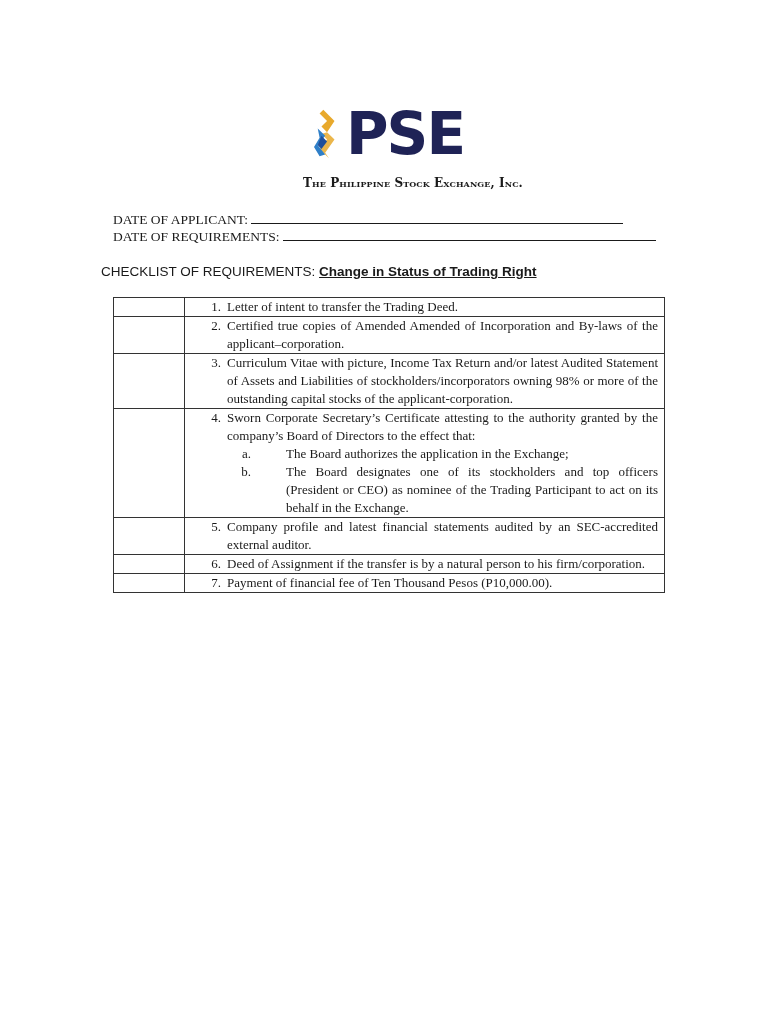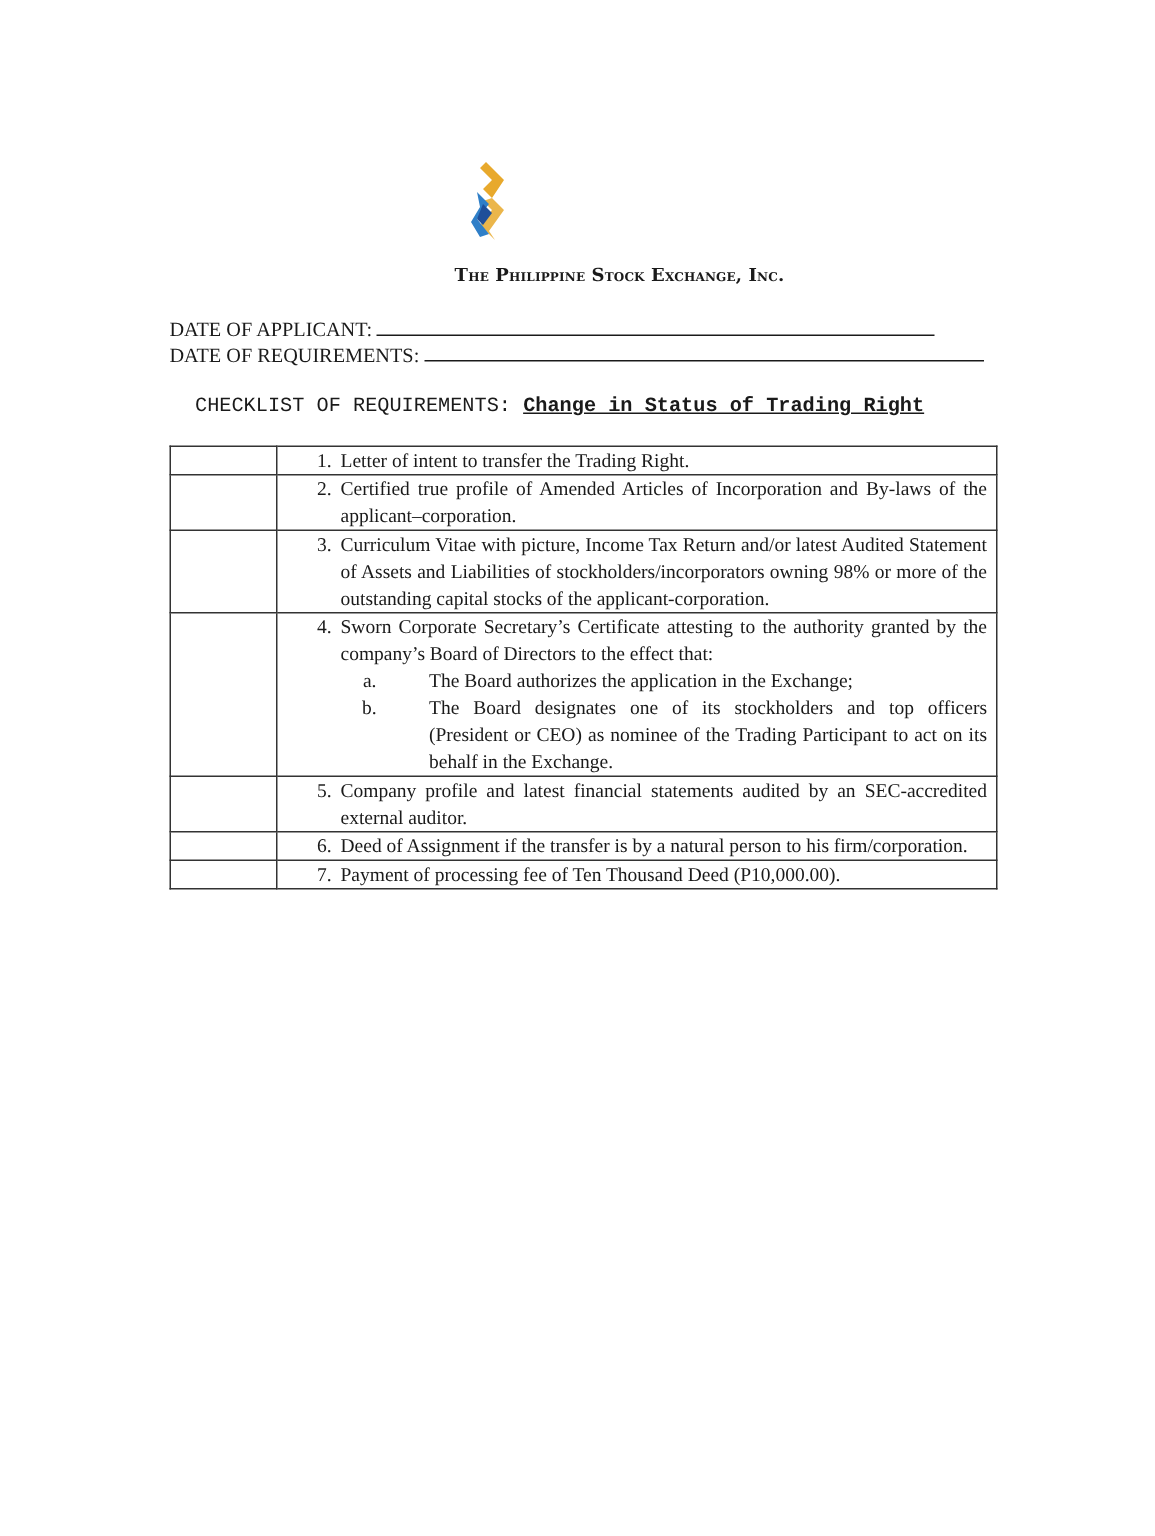--- a/index.html
+++ b/index.html
@@ -23,22 +23,22 @@
     font-size: 12px; font-weight: bold; font-variant: small-caps; letter-spacing: 0.1px; padding-left: 28px;
   }
   .field-line {
     position: absolute; left: 113px; font-size: 13.5px; line-height: 17px; white-space: nowrap;
     font-family: "Liberation Serif", serif;
   }
   .field-line .blank {
     display: inline-block; border-bottom: 1px solid #1a1a1a; height: 12px; vertical-align: baseline;
   }
   .checklist-title {
-    position: absolute; left: 130px; top: 263px; font-size: 13.5px; line-height: 17px;
-    font-family: Liberation Mono, monospace;
+    position: absolute; left: 101px; top: 263px; font-size: 13.5px; line-height: 17px;
+    font-family: Liberation Sans, sans-serif;
   }
   .checklist-title .subject { font-weight: bold; text-decoration: underline; }
   table.reqs {
     position: absolute; left: 113px; top: 297px; width: 552px;
     border-collapse: collapse; font-family: "Liberation Serif", serif;
     font-size: 13px; line-height: 18px;
   }
   table.reqs td { border: 1px solid #333; vertical-align: top; padding: 0; }
   table.reqs td.check { width: 70px; }
   table.reqs td.item { padding: 0 6px 0 4px; }
@@ -52,20 +52,21 @@
 </head>
 <body>
 
 <div class="logo">
   <svg class="logo-mark" viewBox="0 0 28 56">
     <path d="M10 2 L22 14 L14 26 L8 20 L14 14 L6 6 Z" fill="#e8a92c"></path>
     <path d="M14 26 L22 34 L12 48 L16 54 L6 44 L14 34 L8 28 Z" fill="#e8a92c" opacity="0.85"></path>
     <path d="M4 22 L12 30 L4 40 L12 50 L6 52 L0 42 L6 32 Z" fill="#2f7fc8"></path>
     <path d="M8 30 L14 36 L8 44 L4 40 Z" fill="#1f4f9a"></path>
   </svg>
+  <span class="logo-text">PSE</span>
 </div>
 
 <div class="org-title">The Philippine Stock Exchange, Inc.</div>
 
 <div class="field-line" style="top:211px;">
   <span>DATE OF APPLICANT:</span>
   <span class="blank" style="width:372px;"></span>
 </div>
 <div class="field-line" style="top:228px;">
   <span>DATE OF REQUIREMENTS:</span>
@@ -77,30 +78,30 @@
   <span class="subject">Change in Status of Trading Right</span>
 </div>
 
 <table class="reqs">
   <tbody>
       <tr>
     <td class="check"></td>
     <td class="item">
           <div class="row-inner">
       <span class="num">1.</span>
-      <span class="txt">Letter of intent to transfer the Trading Right.</span>
+      <span class="txt">Letter of intent to transfer the Trading Deed.</span>
     </div>
         </td>
   </tr>
   <tr>
     <td class="check"></td>
     <td class="item">
           <div class="row-inner">
       <span class="num">2.</span>
-      <span class="txt">Certified true profile of Amended Articles of Incorporation and By-laws of the applicant–corporation.</span>
+      <span class="txt">Certified true copies of Amended Amended of Incorporation and By-laws of the applicant–corporation.</span>
     </div>
         </td>
   </tr>
   <tr>
     <td class="check"></td>
     <td class="item">
           <div class="row-inner">
       <span class="num">3.</span>
       <span class="txt">Curriculum Vitae with picture, Income Tax Return and/or latest Audited Statement of Assets and Liabilities of stockholders/incorporators owning 98% or more of the outstanding capital stocks of the applicant-corporation.</span>
     </div>
@@ -141,18 +142,18 @@
       <span class="num">6.</span>
       <span class="txt">Deed of Assignment if the transfer is by a natural person to his firm/corporation.</span>
     </div>
         </td>
   </tr>
   <tr>
     <td class="check"></td>
     <td class="item">
           <div class="row-inner">
       <span class="num">7.</span>
-      <span class="txt">Payment of processing fee of Ten Thousand Deed (P10,000.00).</span>
+      <span class="txt">Payment of financial fee of Ten Thousand Pesos (P10,000.00).</span>
     </div>
         </td>
   </tr>
 </tbody>
   </table>
 
 </body></html>

